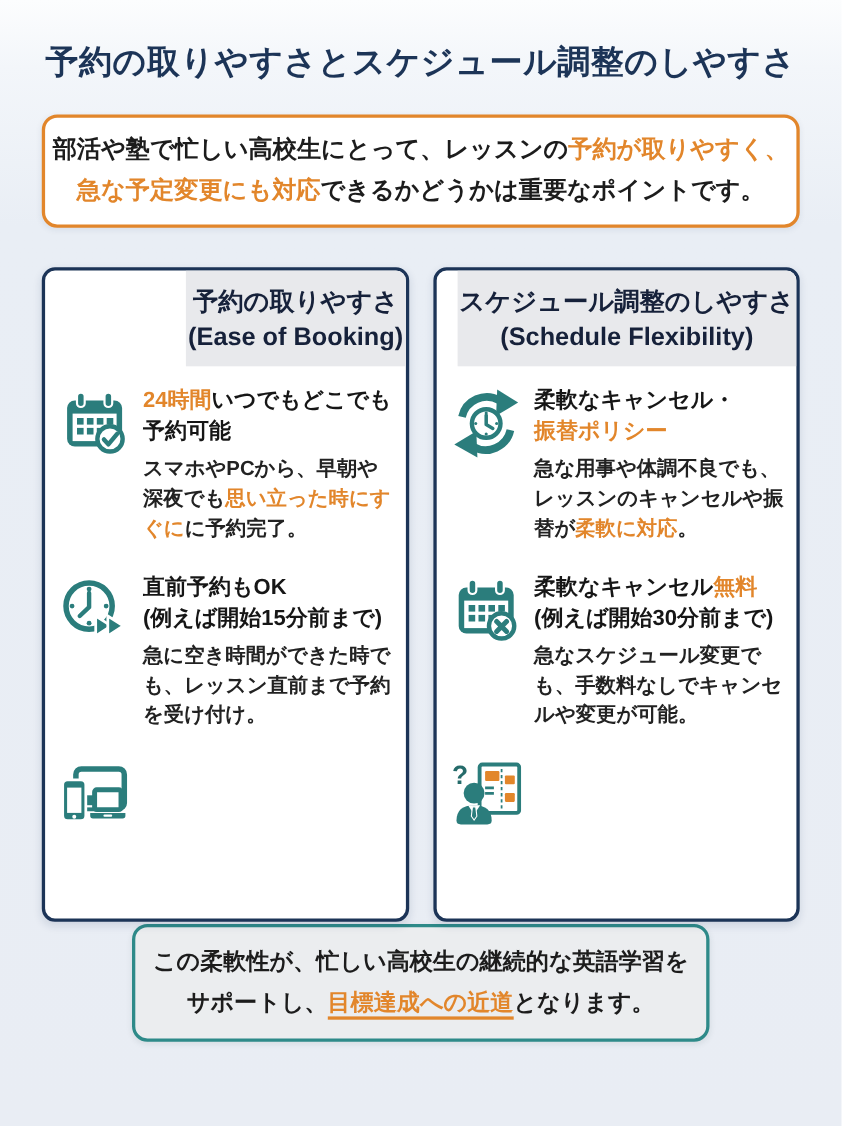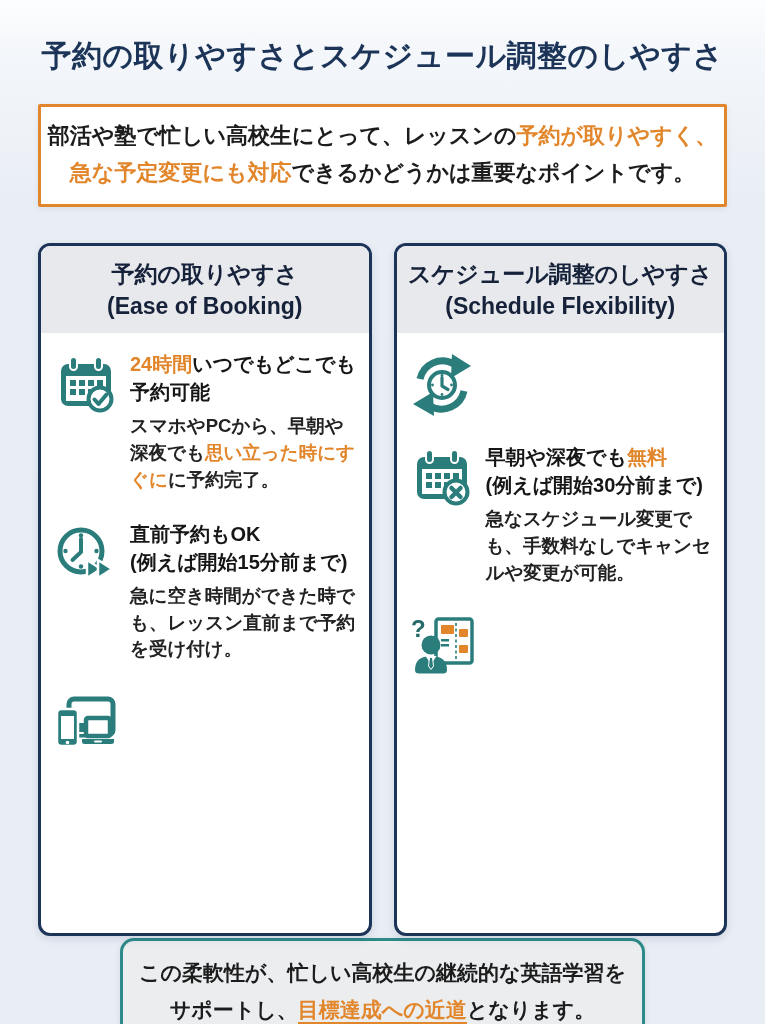--- a/index.html
+++ b/index.html
@@ -24,45 +24,46 @@
     font-size:30px;
     font-weight:bold;
     color:var(--navy);
     letter-spacing:.5px;
   }
   .intro-box{
     width:689px;
     margin:27px auto 0;
     background:#fff;
     border:3px solid var(--orange);
-    border-radius:2px;
+    border-radius:14px;
     padding:11px 6px 12px;
     text-align:center;
     font-size:22px;
     font-weight:bold;
     line-height:1.68;
     white-space:pre-line;
     box-shadow:0 2px 6px rgba(30,50,90,.08);
   }
   .cards{
     width:689px;
     margin:36px auto 0;
     display:flex;
     gap:22px;
   }
   .card{
     flex:1;
-    height:693px;
+    height:595px;
     background:#fff;
     border:3px solid var(--navy);
     border-radius:12px;
     overflow:hidden;
     box-shadow:0 3px 8px rgba(20,40,80,.12);
     display:flex;
     flex-direction:column;
+    align-items:flex-end;
   }
   .card-header{
     background:#e8e9ec;
     padding:13px 2px 11px;
     text-align:center;
     color:#16213a;
     font-weight:bold;
     font-size:23px;
     line-height:1.38;
   }
@@ -202,20 +203,25 @@
             <path d="M54 38 A 23 23 0 0 1 20 53" fill="none" stroke="#2b7d7c" stroke-width="7"></path>
             <polygon points="23,39 3,51 24,63" fill="#2b7d7c"></polygon>
             <circle cx="32" cy="32" r="13" fill="#fff" stroke="#2b7d7c" stroke-width="4"></circle>
             <circle cx="32" cy="22.5" r="1.4" fill="#2b7d7c"></circle>
               <circle cx="41.5" cy="32" r="1.4" fill="#2b7d7c"></circle>
               <circle cx="32" cy="41.5" r="1.4" fill="#2b7d7c"></circle>
               <circle cx="22.5" cy="32" r="1.4" fill="#2b7d7c"></circle>
             <path d="M32 24.5 L32 33 L38 36.5" fill="none" stroke="#2b7d7c" stroke-width="3.2" stroke-linecap="round" stroke-linejoin="round"></path>
           </svg>
         </span>
+        <div class="feature-text">
+          <div class="feature-title"><span>柔軟なキャンセル・
+</span><span class="em">振替ポリシー</span></div>
+          <div class="feature-desc"><span>急な用事や体調不良でも、レッスンのキャンセルや振替が</span><span class="em">柔軟に対応</span><span>。</span></div>
+        </div>
       </div>
 
       <div class="feature">
         <span class="feature-icon">
           <svg viewBox="0 0 64 64">
             <rect x="7" y="11" width="50" height="42" rx="7" fill="#2b7d7c"></rect>
             <rect x="16" y="4" width="7" height="13" rx="3.5" fill="#2b7d7c" stroke="#fff" stroke-width="2"></rect>
             <rect x="41" y="4" width="7" height="13" rx="3.5" fill="#2b7d7c" stroke="#fff" stroke-width="2"></rect>
             <rect x="12" y="23" width="40" height="25" fill="#fff"></rect>
             <rect x="16" y="27" width="6" height="6" fill="#2b7d7c"></rect>
@@ -223,21 +229,21 @@
               <rect x="34" y="27" width="6" height="6" fill="#2b7d7c"></rect>
               <rect x="43" y="27" width="6" height="6" fill="#2b7d7c"></rect>
             <rect x="16" y="36" width="6" height="6" fill="#2b7d7c"></rect>
               <rect x="25" y="36" width="6" height="6" fill="#2b7d7c"></rect>
               <rect x="34" y="36" width="6" height="6" fill="#2b7d7c"></rect>
             <circle cx="46" cy="46" r="11.5" fill="#fff" stroke="#2b7d7c" stroke-width="4"></circle>
             <path d="M41.5 42 l9 9 M50.5 42 l-9 9" fill="none" stroke="#2b7d7c" stroke-width="4.5" stroke-linecap="round"></path>
           </svg>
         </span>
         <div class="feature-text">
-          <div class="feature-title"><span>早朝や深夜でも</span><span class="em">無料</span><span>
+          <div class="feature-title"><span>柔軟なキャンセル</span><span class="em">無料</span><span>
 (例えば開始30分前まで)</span></div>
           <div class="feature-desc"><span>急なスケジュール変更でも、手数料なしでキャンセルや変更が可能。</span></div>
         </div>
       </div>
 
       <div class="feature">
         <span class="feature-icon">
           <svg viewBox="0 0 64 64">
             <rect x="26" y="3" width="36" height="44" rx="2.5" fill="#fff" stroke="#2b7d7c" stroke-width="3.5"></rect>
             <rect x="31" y="9" width="13" height="9" rx="1" fill="#e2862b"></rect>

